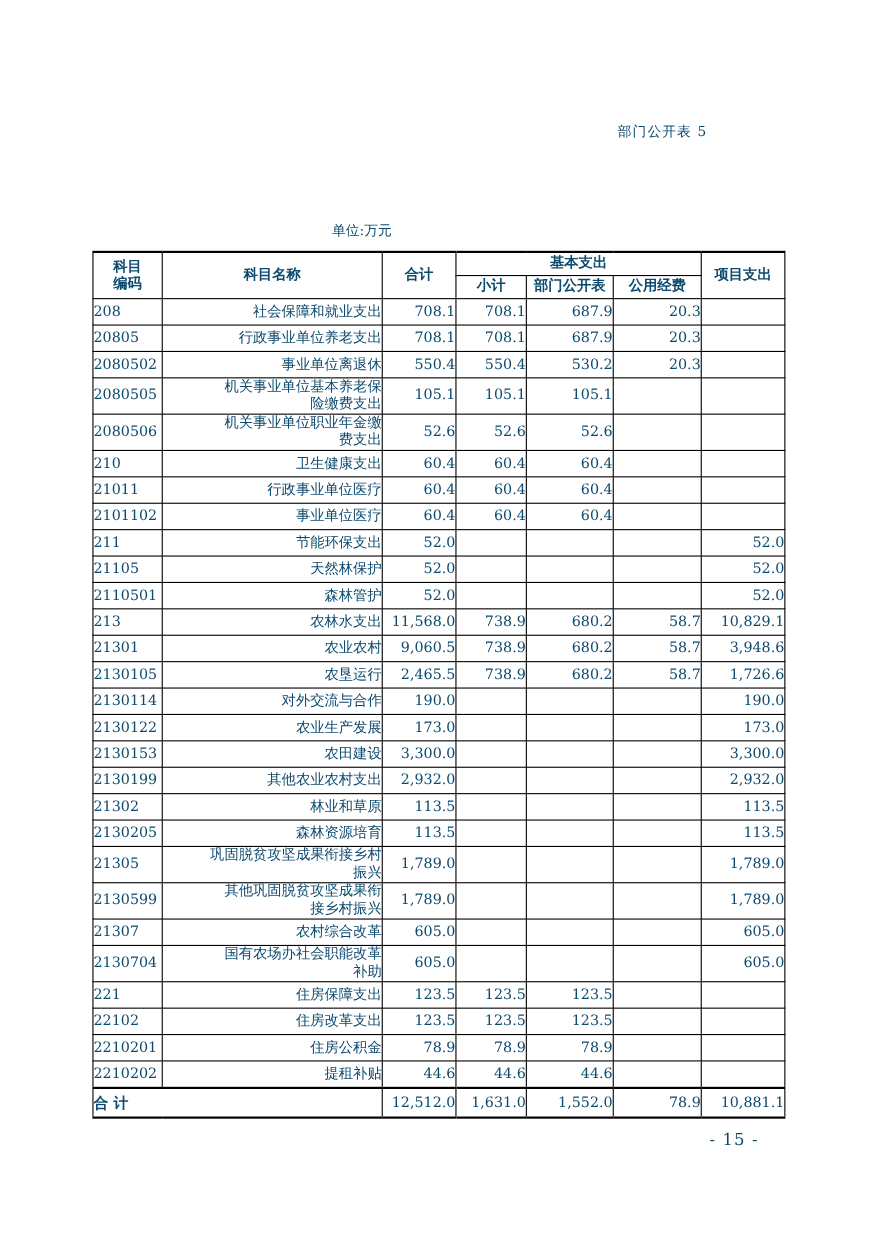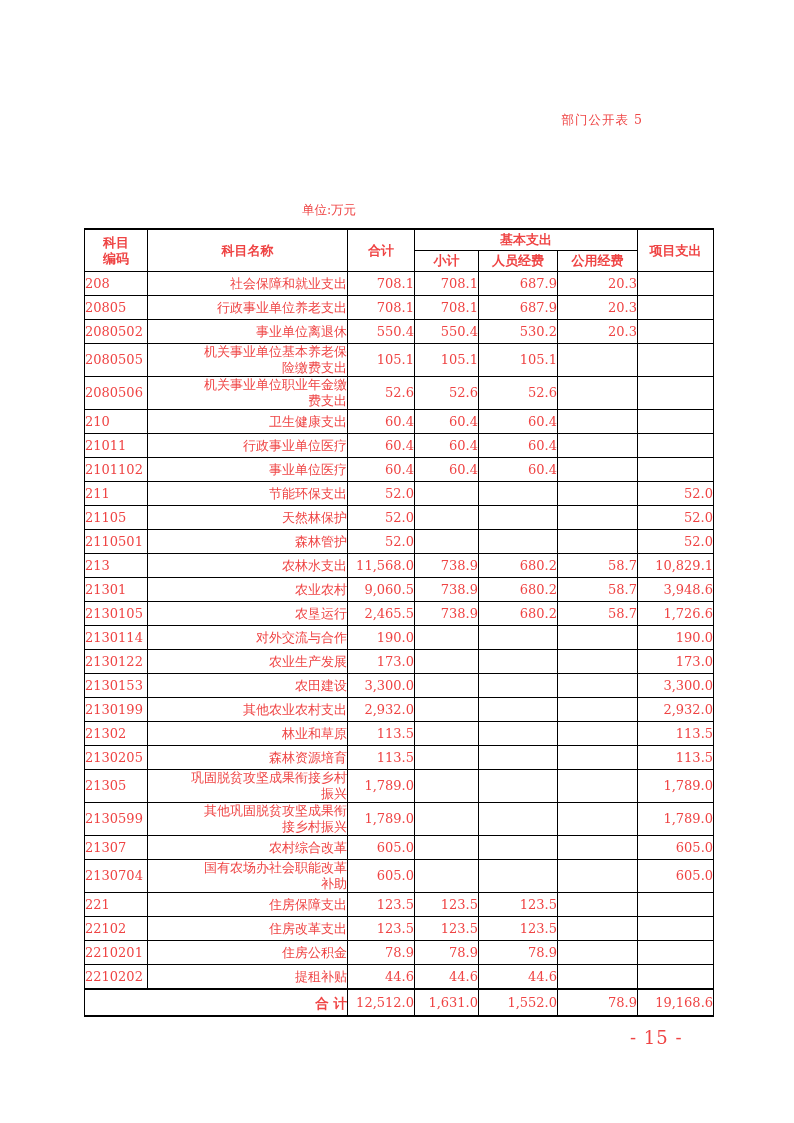--- a/index.html
+++ b/index.html
@@ -1,21 +1,21 @@
 <!DOCTYPE html>
 <html><head>
 <meta charset="utf-8">
 <style>
   html, body { margin: 0; padding: 0; background: #ffffff; }
   .page {
     position: relative;
     width: 794px;
     height: 1123px;
     background: #ffffff;
-    color: #ef4444;
+    color: #0c4a6e;
     font-family: "DejaVu Serif", "Liberation Serif", serif;
     overflow: hidden;
   }
   .corner-label {
     position: absolute;
     top: 112px;
     left: 0;
     right: 151px;
     text-align: right;
     font-size: 12.5px;
@@ -82,29 +82,29 @@
   td.name.ind2 { text-indent: 3em; margin-top: 12px; }
   td.name.ind3 { text-indent: 4em; }
   td.num {
     text-align: right;
     padding: 2px 6px 2px 2px;
     height: 23px;
     white-space: nowrap;
   }
   tr.total-row td { height: 25px; }
   td.total-label {
-    text-align: right;
+    text-align: left;
     font-weight: bold;
     font-size: 13.5px;
   }
   .page-number {
     position: absolute;
-    left: 630px;
+    left: 645px;
     top: 1027px;
-    font-size: 18px;
+    font-size: 15px;
     letter-spacing: 1px;
   }
 </style>
 </head>
 <body>
 
 <div class="page">
 
   <div class="corner-label">部门公开表 5</div>
 
@@ -127,21 +127,21 @@
           <span style="display:block">科目</span>
           <span style="display:block">编码</span>
         </th>
         <th rowspan="2">科目名称</th>
         <th rowspan="2">合计</th>
         <th colspan="3">基本支出</th>
         <th rowspan="2">项目支出</th>
       </tr>
       <tr>
         <th>小计</th>
-        <th>人员经费</th>
+        <th>部门公开表</th>
         <th>公用经费</th>
       </tr>
     </thead>
     <tbody id="table-body">
         <tr>
     <td class="code">208</td>
     <td class="name ind1">社会保障和就业支出</td>
     <td class="num">708.1</td>
     <td class="num">708.1</td>
     <td class="num">687.9</td>
@@ -392,20 +392,20 @@
     <td class="num"></td>
   </tr>
       </tbody>
     <tfoot>
       <tr class="total-row">
         <td colspan="2" class="total-label">合  计</td>
         <td class="num">12,512.0</td>
         <td class="num">1,631.0</td>
         <td class="num">1,552.0</td>
         <td class="num">78.9</td>
-        <td class="num">19,168.6</td>
+        <td class="num">10,881.1</td>
       </tr>
     </tfoot>
   </table>
 
   <div class="page-number">- 15 -</div>
 
 </div>
 
 </body></html>

